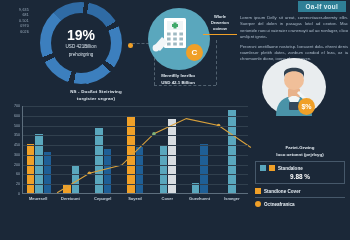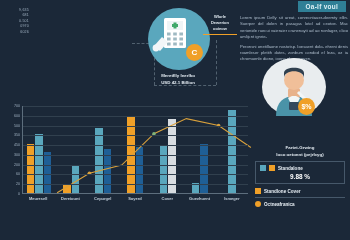--- a/index.html
+++ b/index.html
@@ -113,20 +113,34 @@
 <div class="stage">
 
   <div class="microlist">
     <div>9,635</div>
     <div>681</div>
     <div>0.501</div>
     <div>0970</div>
     <div>6026</div>
   </div>
 
+  <div class="donut-wrap">
+    <div class="donut"></div>
+    <div class="donut-inner">
+      <div class="donut-pct">19%</div>
+      <div class="donut-sub">USD 421Billion</div>
+      <div class="donut-sub2">prehoirgring</div>
+    </div>
+    <div class="donut-dot"></div>
+    <div class="donut-node"></div>
+    <div class="donut-cap">
+      <div>NS - Docßot Steiriwing</div>
+      <div>torgister segran)</div>
+    </div>
+  </div>
 
   <div class="dash-h" style="left:132px; top:43px; width:22px;"></div>
   <div class="dash-v" style="left:154px; top:43px; height:42px;"></div>
   <div class="dash-h" style="left:154px; top:85px; width:62px;"></div>
   <div class="dash-v" style="left:216px; top:40px; height:45px;"></div>
 
   <div class="calc-wrap">
     <div class="calc-circle"></div>
     <svg width="88" height="62" viewBox="0 0 88 62" style="position:absolute;left:0;top:0;">
       <g transform="translate(30,10)">

